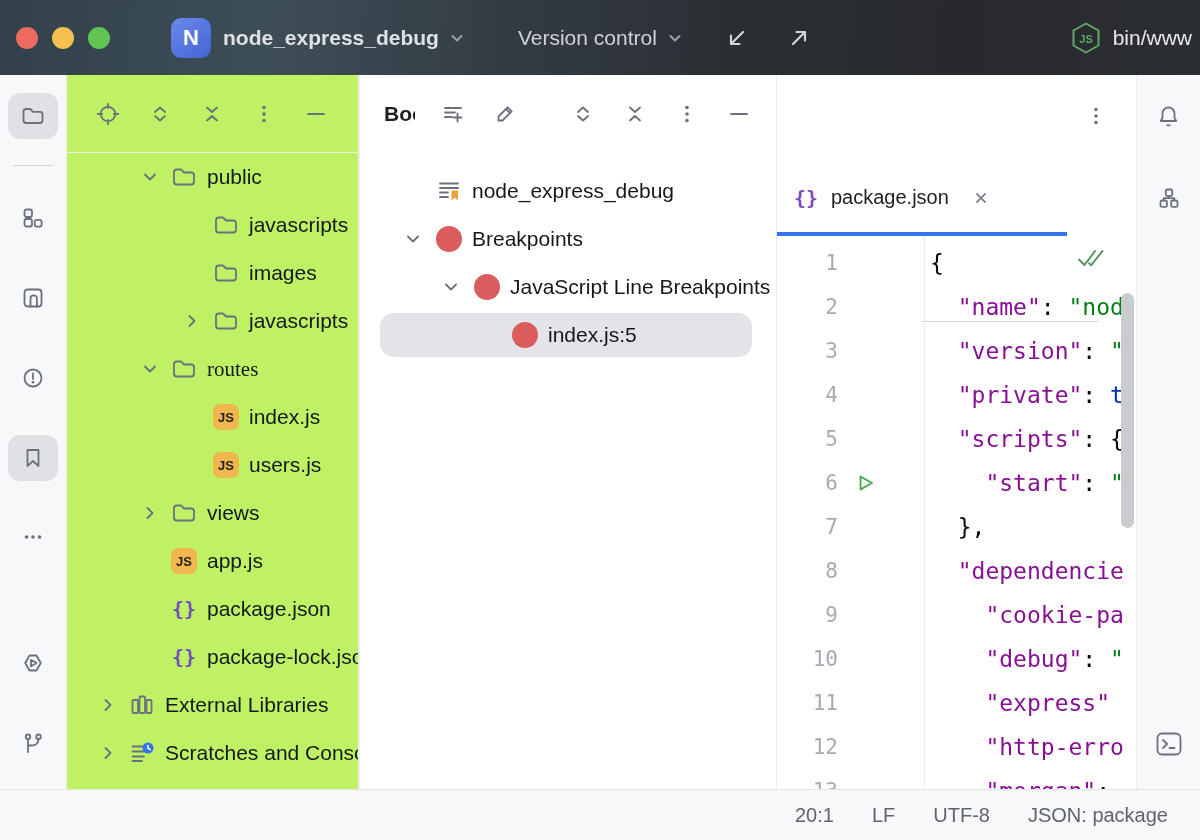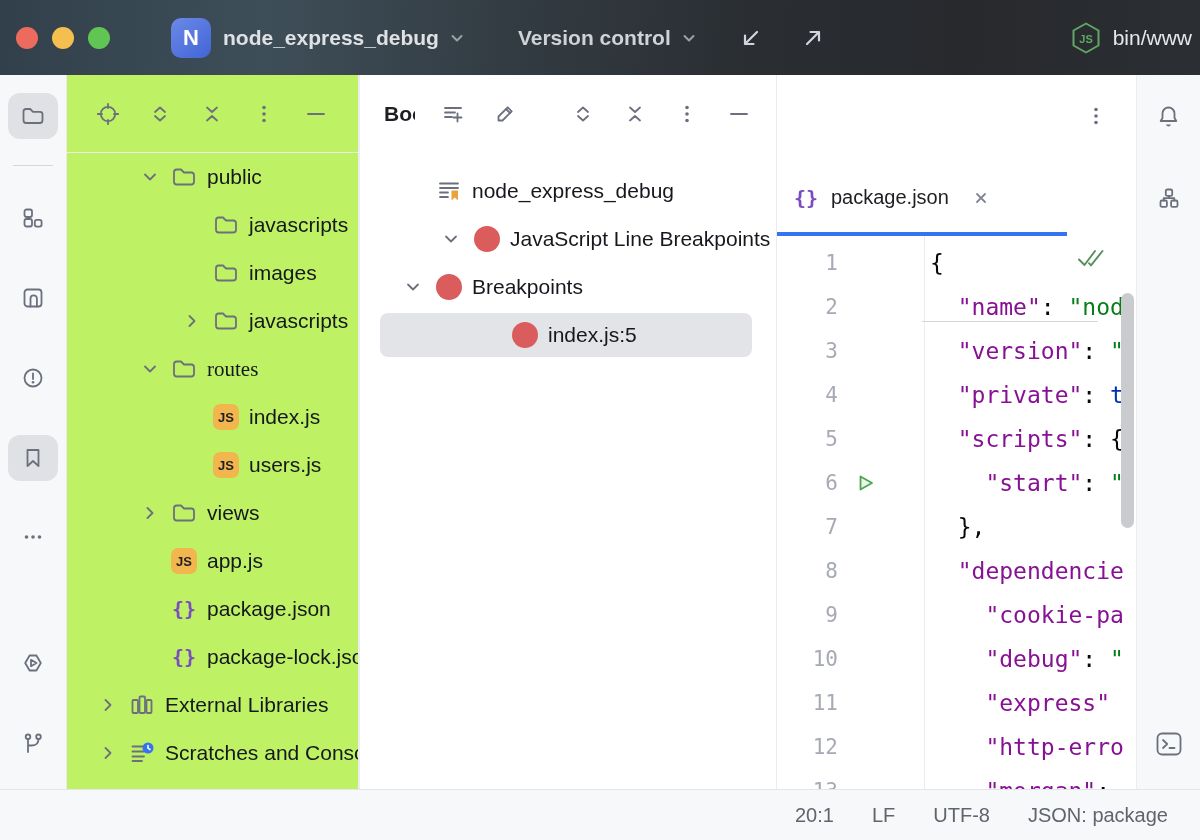--- a/index.html
+++ b/index.html
@@ -11,21 +11,21 @@
   .titlebar { height:75px; display:flex; align-items:center;
     background:linear-gradient(92deg,#31404a 0%,#3e4e58 22%,#333c43 42%,#2a2e33 62%,#27292d 80%,#2b2e32 100%); }
   .lights { display:flex; gap:14px; padding-left:16px; }
   .light { width:22px; height:22px; border-radius:50%; border:none; cursor:default; }
   .light.red{ background:#EC6A5E; } .light.yellow{ background:#F4BF4F; } .light.green{ background:#61C554; }
   .proj-sel { display:flex; align-items:center; margin-left:61px; }
   .proj-badge { width:40px; height:40px; border-radius:10px; background:linear-gradient(140deg,#6c89e8,#4265d6);
     color:#fff; font-size:22px; font-weight:700; display:flex; align-items:center; justify-content:center; }
   .proj-name { margin-left:12px; font-size:21px; font-weight:600; color:#DFE1E5; }
   .tb-chev { margin-left:9px; display:flex; color:#9CA0A8; }
-  .vcs-sel { display:flex; align-items:center; margin-left:52px;font-weight:bold; }
+  .vcs-sel { display:flex; align-items:center; margin-left:52px; }
   .vcs-label { font-size:21px; color:#CFD2D8; }
   .tb-arrow { background:none; border:none; margin-left:32px; display:flex; color:#D2D5DB; cursor:default; }
   .tb-arrow.first { margin-left:38px; }
   .tb-spacer { flex:1; }
   .runcfg { display:flex; align-items:center; gap:11px; padding-right:8px; }
   .runcfg-label { font-size:21px; color:#E6E8EB; }
 
   
   .main { display:flex; height:714px; }
   .vline { width:1px; background:#EBECF0; }
@@ -57,21 +57,21 @@
 
   
   .bp-panel { width:416px; background:#fff; overflow:hidden; display:flex; flex-direction:column; }
   .bptoolbar { height:78px; flex:none; display:flex; align-items:center; padding-left:24px; }
   .bptitle { width:31px; overflow:hidden; white-space:nowrap; font-size:21px; font-weight:700; color:#1E1F22; margin-right:26px; flex:none; }
   .bptoolbar .tbtn { margin-right:28px; }
   .bptoolbar .tdiv { margin:0 26px 0 0; }
   .bptree { padding-top:14px; }
   .bprow { height:48px; display:flex; align-items:center; font-size:21px; white-space:nowrap; }
   .bprow .chev { width:46px; }
-  .bprow.sel { height:44px; margin:2px 24px 2px 20px; background:#E2E4E7; border-radius:8px; }
+  .bprow.sel { height:44px; margin:2px 24px 2px 20px; background:#E2E4E7; border-radius:14px; }
   .bpdot { width:26px; height:26px; flex:none; border-radius:50%; background:#DB5C5C; }
 
   
   .editor { width:359px; background:#fff; display:flex; flex-direction:column; overflow:hidden; }
   .ed-header { height:84px; flex:none; position:relative; }
   .ed-kebab { position:absolute; top:29px; right:28px; }
   .tabrow { height:77px; flex:none; position:relative; }
   .tab { position:relative; height:100%; width:290px; display:flex; align-items:center; padding:0 0 0 16px; }
   .tablabel { margin-left:12px; font-size:20px; color:#1E1F22; }
   .tabclose { margin-left:22px; display:flex; color:#818594; background:none; border:none; }
@@ -403,37 +403,37 @@
           <div class="bprow" style="padding-left: 30px;">
             <span class="chev"></span>
             <span class="tico">
               <svg width="26" height="26" viewBox="0 0 26 26" fill="none" stroke="currentColor" stroke-width="1.8" stroke-linecap="round" stroke-linejoin="round">
                 <path d="M4 5.5 H22 M4 10 H22 M4 14.5 H12 M4 19 H12"></path>
                 <path d="M15.5 12.5 H22 V22.5 L18.75 19.6 L15.5 22.5 Z" fill="#E8A33D" stroke="none"></path>
               </svg>
             </span>
             <span class="tlabel">node_express_debug</span>
           </div>
+          <div class="bprow" style="padding-left: 30px;">
+            <span class="chev">
+              <svg width="26" height="26" viewBox="0 0 26 26" fill="none" stroke="currentColor" stroke-width="1.8" stroke-linecap="round" stroke-linejoin="round">
+                <path d="M8 10.5 L13 15.5 L18 10.5"></path>
+              </svg>
+            </span>
+            <div class="bpdot"></div>
+            <span class="tlabel">Breakpoints</span>
+          </div>
           <div class="bprow" style="padding-left: 68px;">
             <span class="chev">
               <svg width="26" height="26" viewBox="0 0 26 26" fill="none" stroke="currentColor" stroke-width="1.8" stroke-linecap="round" stroke-linejoin="round">
                 <path d="M8 10.5 L13 15.5 L18 10.5"></path>
               </svg>
             </span>
             <div class="bpdot"></div>
             <span class="tlabel">JavaScript Line Breakpoints</span>
-          </div>
-          <div class="bprow" style="padding-left: 30px;">
-            <span class="chev">
-              <svg width="26" height="26" viewBox="0 0 26 26" fill="none" stroke="currentColor" stroke-width="1.8" stroke-linecap="round" stroke-linejoin="round">
-                <path d="M8 10.5 L13 15.5 L18 10.5"></path>
-              </svg>
-            </span>
-            <div class="bpdot"></div>
-            <span class="tlabel">Breakpoints</span>
           </div>
           <div class="bprow sel" style="padding-left: 86px;">
             <span class="chev"></span>
             <div class="bpdot"></div>
             <span class="tlabel">index.js:5</span>
           </div>
         </div>
     </div>
     <div class="vline"></div>
 

